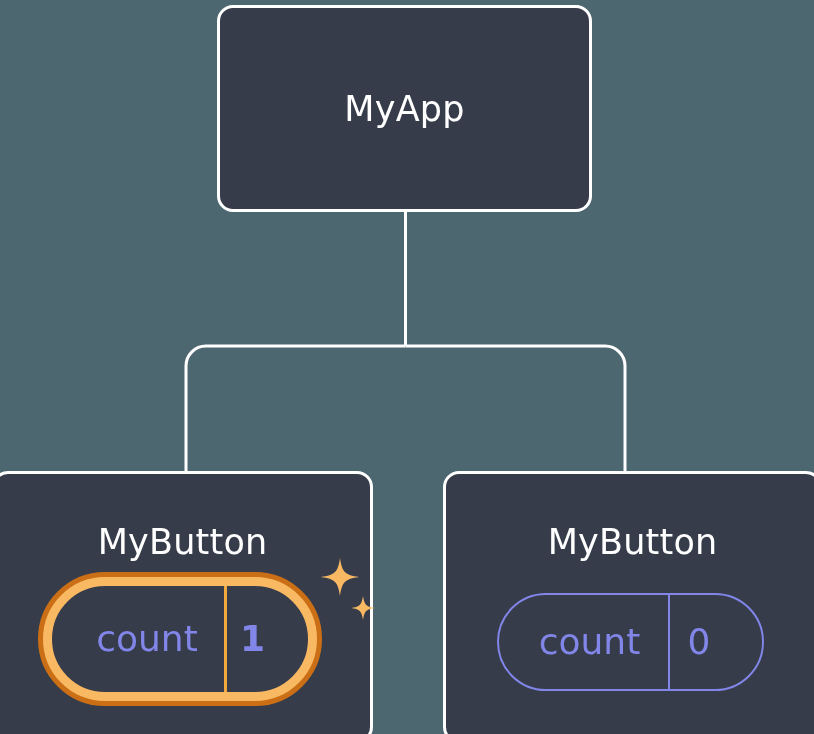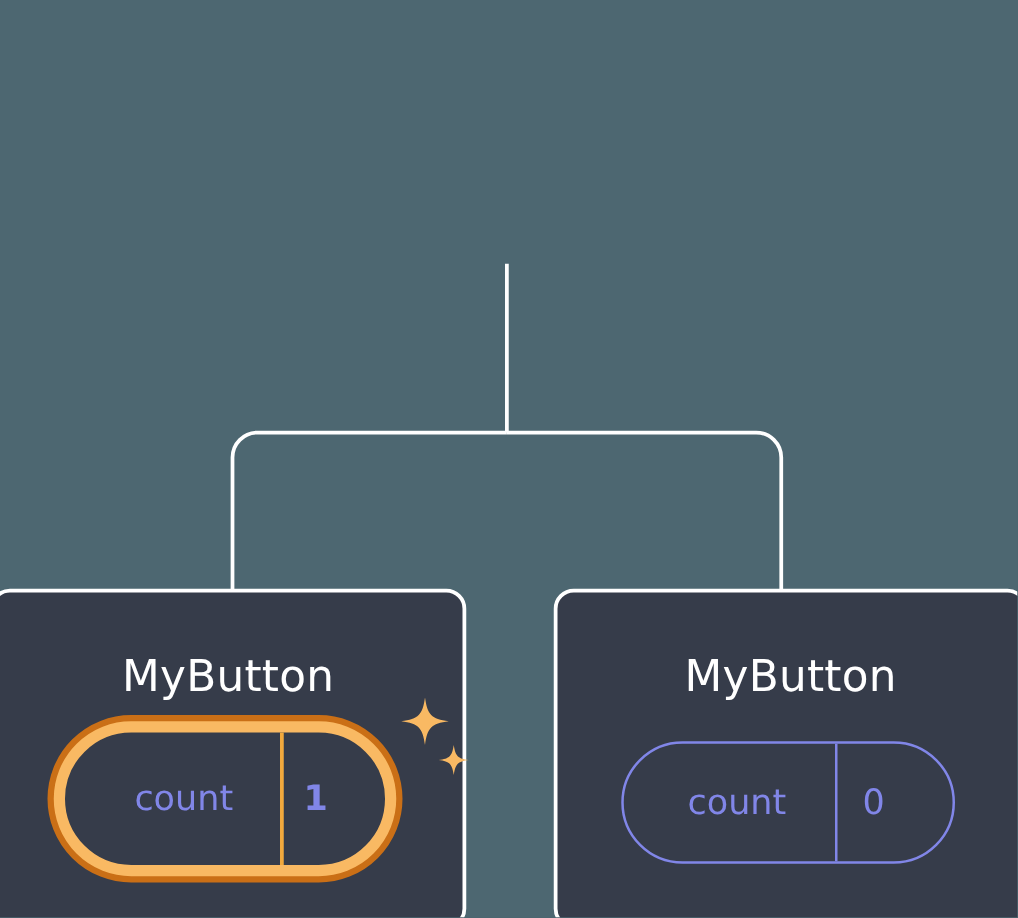--- a/index.html
+++ b/index.html
@@ -106,21 +106,21 @@
     height: 98px;
   }
 
   .pill-key,
   .pill-val {
     display: flex;
     align-items: center;
     justify-content: center;
     height: 100%;
     color: #8186e8;
-    font-size: 28px;
+    font-size: 36px;
     line-height: 1;
     white-space: nowrap;
   }
 
   .pill-plain .pill-key {
     flex: 0 0 171px;
     border-right: 2px solid #8186e8;
     padding-left: 12px;
     box-sizing: border-box;
   }
@@ -191,20 +191,23 @@
 
   <svg class="edges" viewBox="0 0 814 734" width="814" height="734" aria-hidden="true">
 
     <path d="M 405.5 211 L 405.5 346" fill="none" stroke="#ffffff" stroke-width="3"></path>
 
     <path d="M 405.5 346 L 206 346 A 20 20 0 0 0 186 366 L 186 472" fill="none" stroke="#ffffff" stroke-width="3" stroke-linecap="butt"></path>
 
     <path d="M 405.5 346 L 605 346 A 20 20 0 0 1 625 366 L 625 472" fill="none" stroke="#ffffff" stroke-width="3" stroke-linecap="butt"></path>
   </svg>
 
+  <div class="node node-root">
+    <div class="node-title">MyApp</div>
+  </div>
 
   <div class="node node-child-left">
     <div class="node-title">MyButton</div>
 
     <div class="pill-wrap-hl">
       <div class="pill-hl-outer"></div>
       <div class="pill-hl-inner">
         <span class="pill-key">count</span>
         <span class="pill-val">1</span>
       </div>

